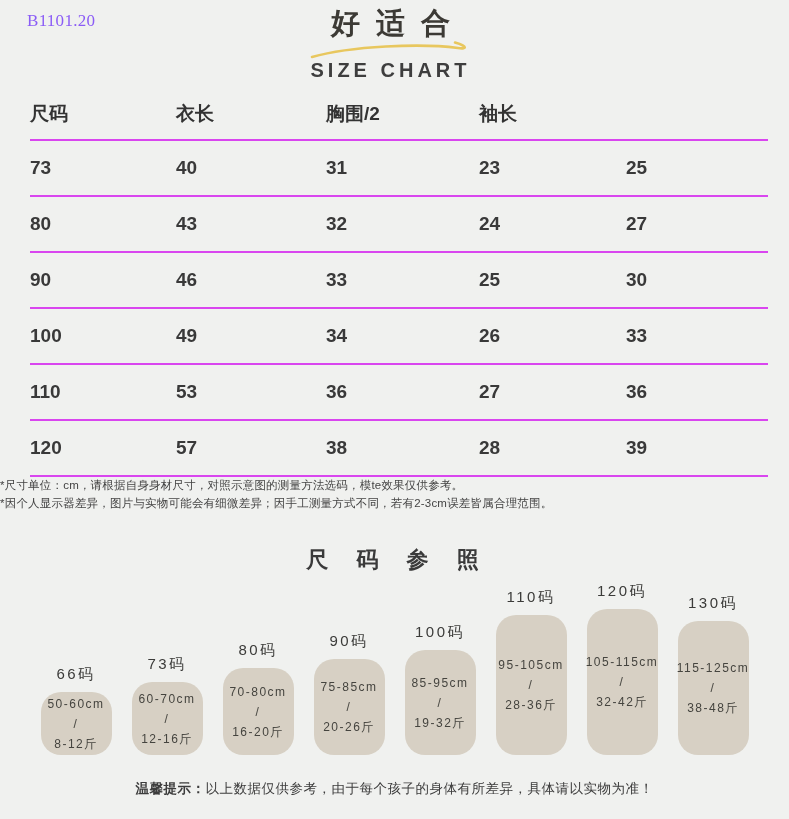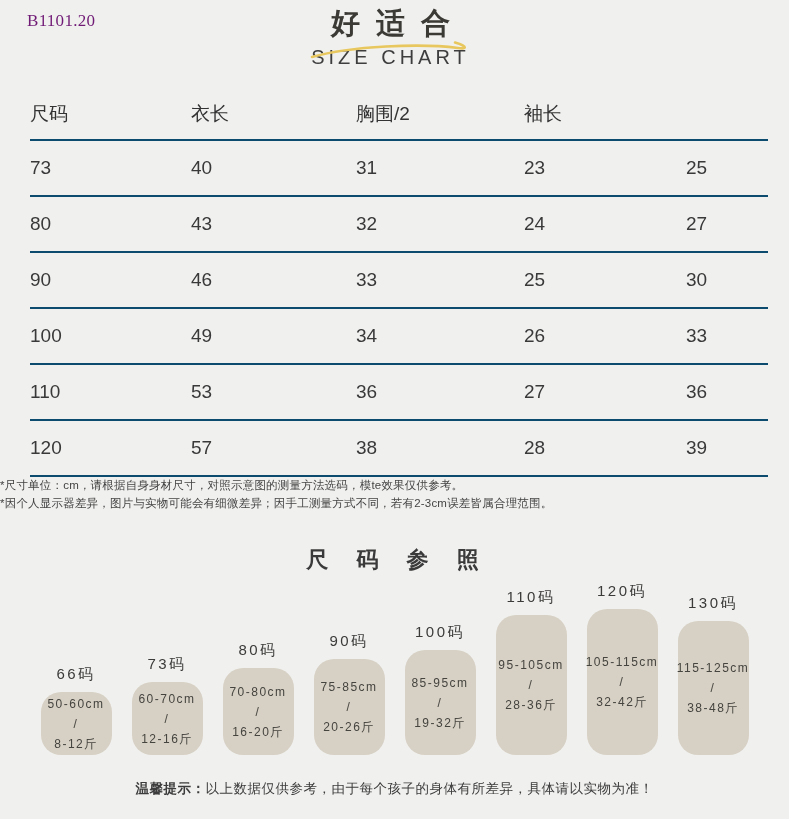--- a/index.html
+++ b/index.html
@@ -8,49 +8,49 @@
     background:#f0f1ef;
     font-family:"Liberation Sans","DejaVu Sans",sans-serif;
     color:#3a3a3a;
     overflow:hidden;
     position:relative;
   }
   
   .header{position:relative;height:88px;}
   .product-code{
     position:absolute;left:27px;top:11px;
-    font-size:17px;color:#701a75;letter-spacing:.3px;
+    font-size:17px;color:#8b5cf6;letter-spacing:.3px;
     font-family:"Liberation Serif","DejaVu Serif",serif;
   }
   .logo{position:absolute;left:0;right:8px;top:4px;text-align:center;}
   .logo-cn{
     display:inline-block;
     font-size:29px;font-weight:600;color:#3c3a35;
     letter-spacing:16px;padding-left:16px;
     font-family:"DejaVu Sans",sans-serif;
   }
   .logo-swoosh{
     position:absolute;left:50%;top:33px;
     transform:translateX(-50%);
     width:170px;height:26px;pointer-events:none;
   }
   .logo-en{
-    margin-top:2px;
+    margin-top:15px;
     font-size:20px;color:#3e3e3e;letter-spacing:4px;
-    font-weight:400;
+    font-weight:700;
   }
   
   .size-table{margin:0 21px 0 30px;}
   .trow{
     display:grid;
     grid-template-columns:146px 150px 153px 147px 1fr;
     align-items:center;
     height:54px;
-    border-bottom:2px solid #0c4a6e;
-    font-size:19px;font-weight:normal;color:#393939;gap:15px;
+    border-bottom:2px solid #d946ef;
+    font-size:19px;font-weight:bold;color:#393939;
   }
   .trow.header-row{height:51px;font-size:19px;color:#333;}
   .tcell{white-space:nowrap;}
   
   .notes{
     text-align:left;
     font-size:11.5px;line-height:17.5px;color:#444;
     letter-spacing:.2px;
   }
   

